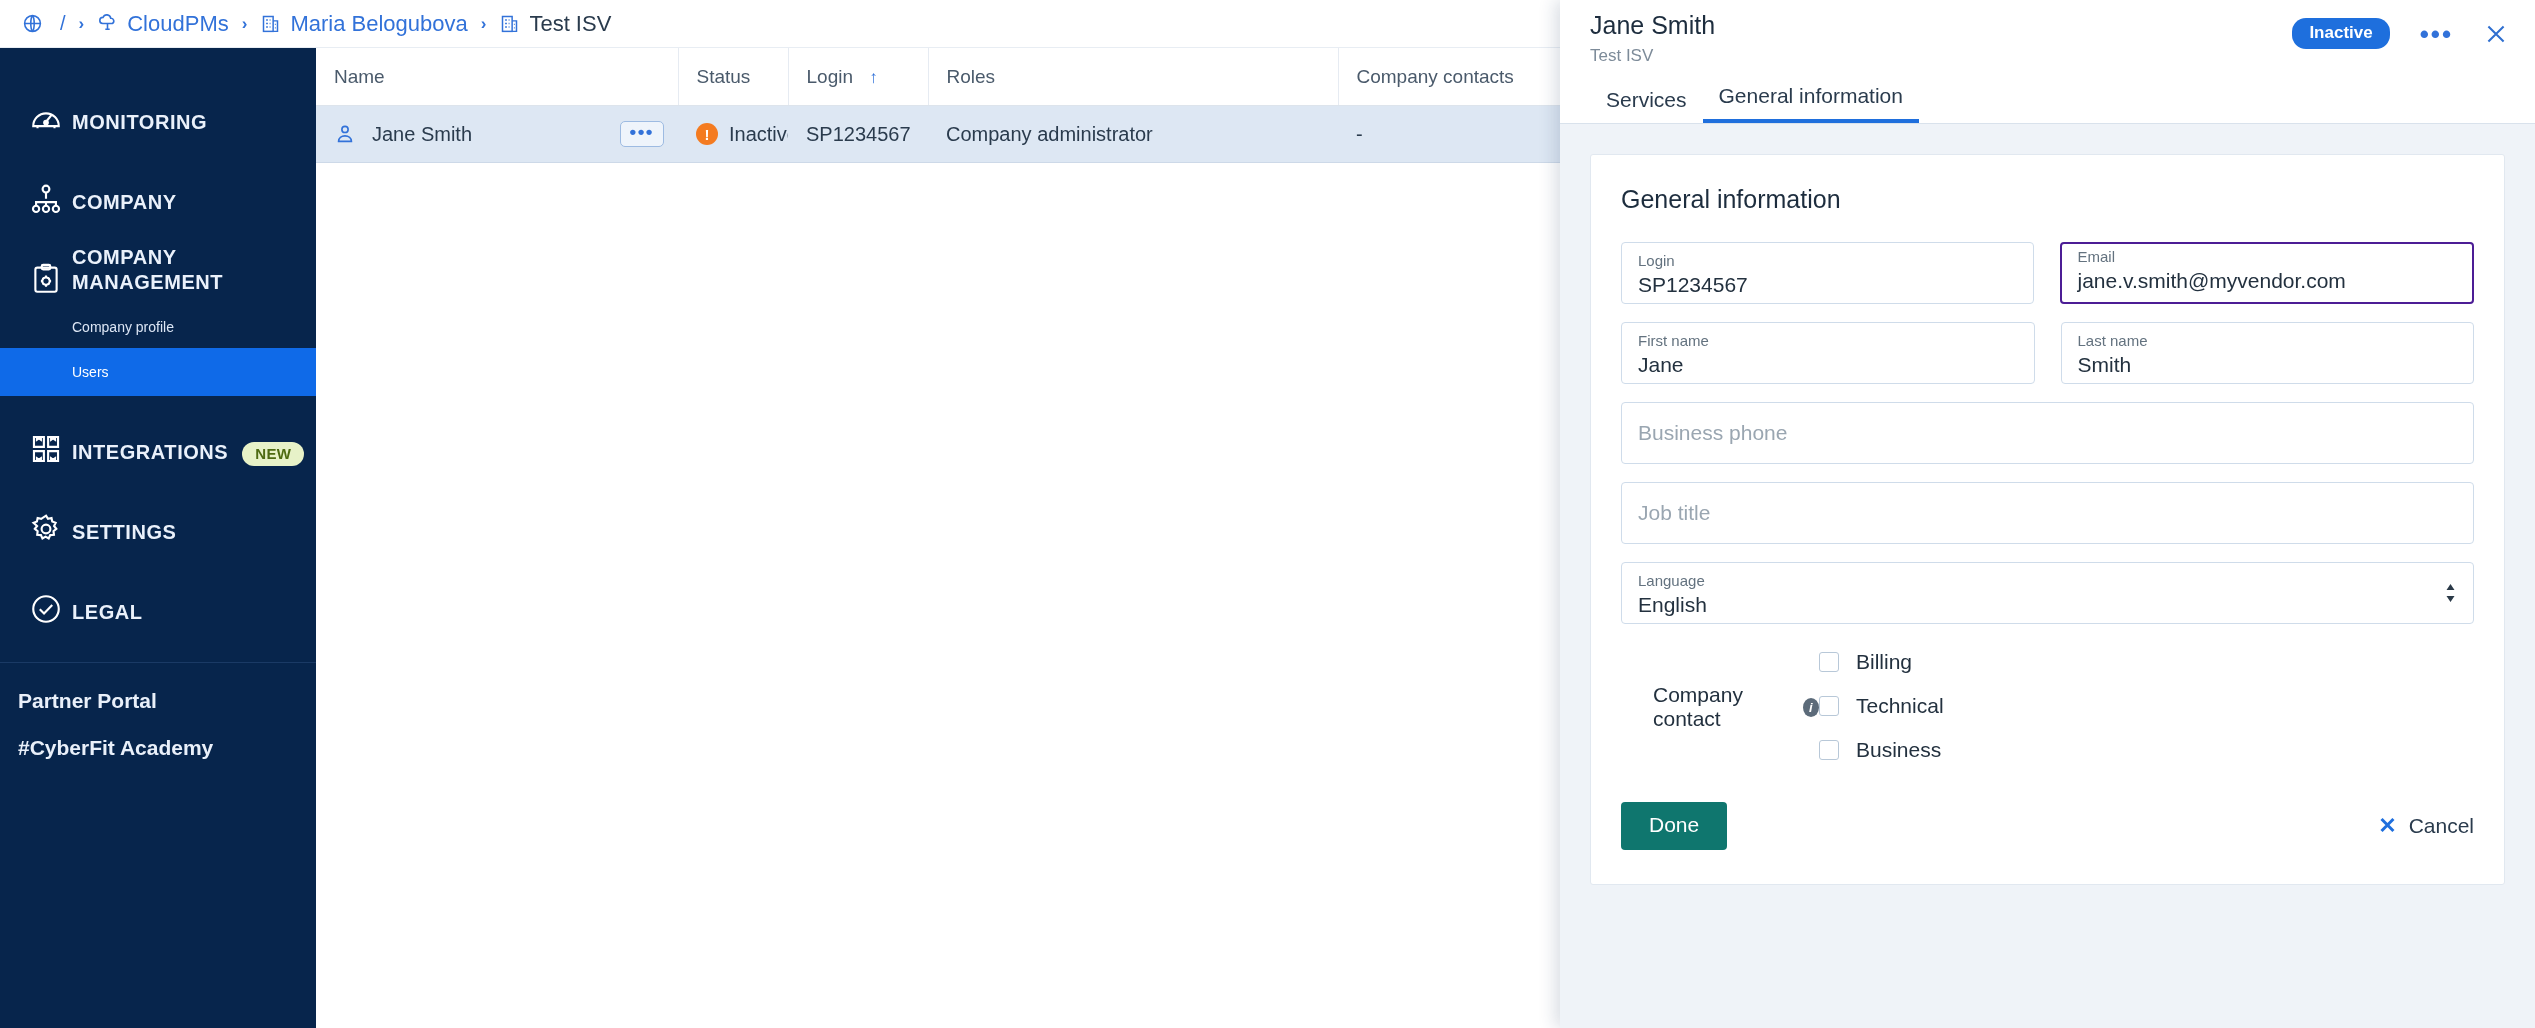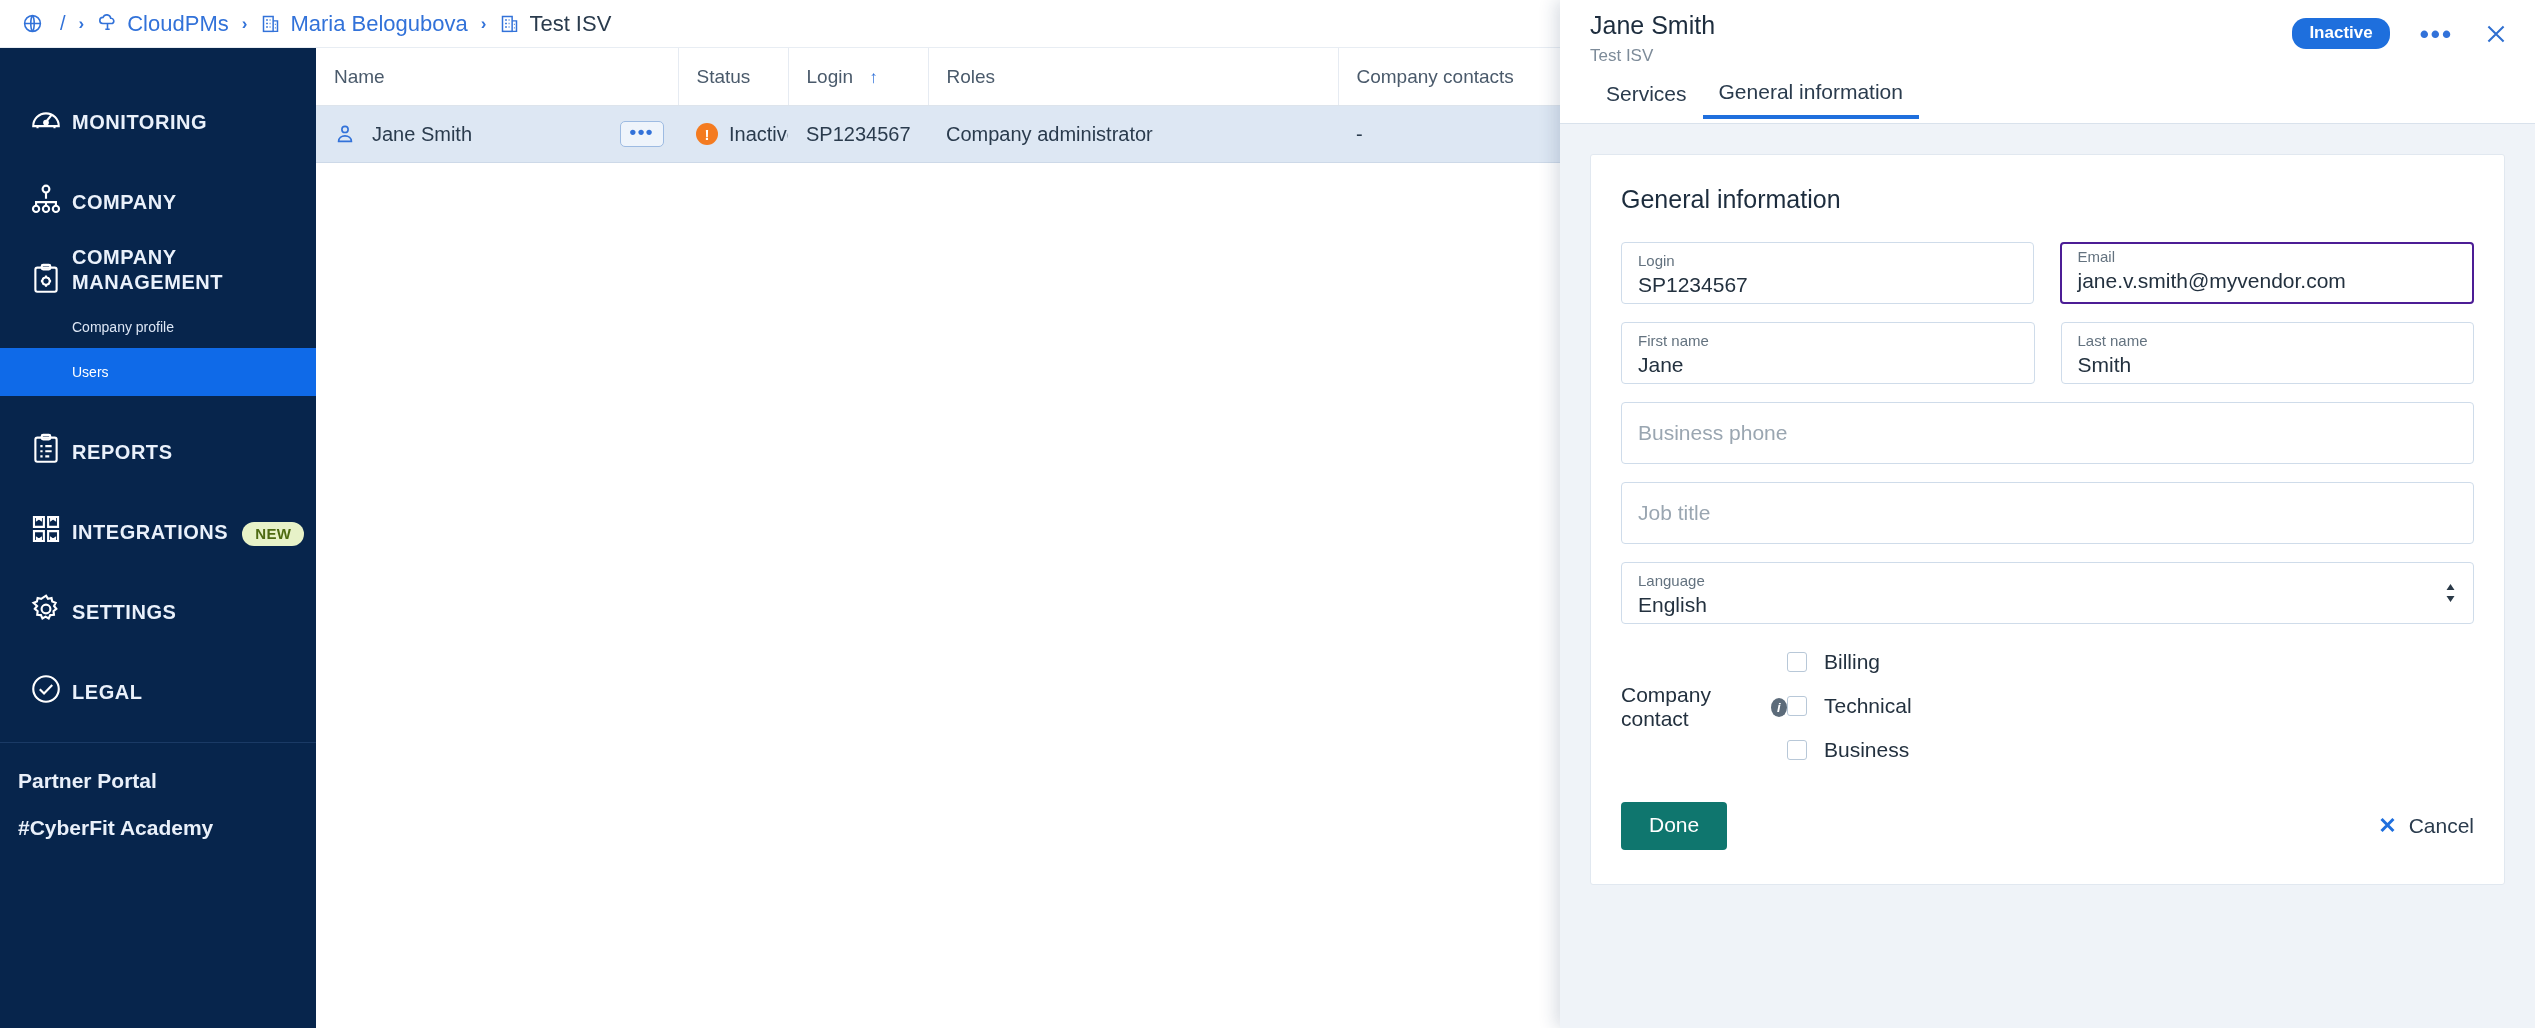--- a/index.html
+++ b/index.html
@@ -123,21 +123,21 @@
     background: #1e6fdd; color: #fff; font-size: 17px; font-weight: 700;
     border-radius: 14px; padding: 5px 17px 6px; cursor: pointer;
   }
   .panel-dots {
     color: #3272d9; font-size: 26px; letter-spacing: 2px;
     margin-left: 30px; cursor: pointer; line-height: 14px; font-weight: 700;
   }
   .panel-close { color: #2f6fd0; font-size: 30px; margin-left: 30px; cursor: pointer; line-height: 20px; }
 
   .panel-tabs {
-    flex: 0 0 48px; display: flex; align-items: center;
+    flex: 0 0 48px; display: flex; align-items: flex-end;
     padding-left: 30px; background: #fff;
     border-bottom: 1px solid #d9e2ec;
   }
   .tab {
     font-size: 21px; color: #2a3b4d; padding: 0 16px 11px;
     cursor: pointer; position: relative;
   }
   .tab.active { border-bottom: 4px solid #1f6fdd; }
 
   .panel-body { flex: 1; background: #eff3f8; padding: 30px 30px 0; overflow: hidden; }
@@ -162,21 +162,21 @@
 
   .select-field { position: relative; }
   .sel-arrows {
     position: absolute; right: 16px; top: 50%; transform: translateY(-50%);
     display: flex; flex-direction: column; color: #2b3a48; font-size: 12px; line-height: 9px;
   }
 
   .contact-row { display: flex; margin-top: 26px; }
   .contact-label {
     font-size: 21px; color: #23313f; display: flex; align-items: center;
-    width: 166px; flex: 0 0 166px; padding-top: 2px;
+    width: 166px; flex: 0 0 166px; padding-top: 2px; margin-left: 32px;
   }
   .info-ico {
     width: 19px; height: 19px; border-radius: 50%;
     background: #5c6b7a; color: #fff; font-size: 13px; font-weight: 700;
     display: inline-flex; align-items: center; justify-content: center;
     margin-left: 11px; font-style: italic; cursor: pointer;
   }
   .cb-list { display: flex; flex-direction: column; gap: 20px; }
   .cb-item { display: flex; align-items: center; cursor: pointer; }
   .cb-box {
@@ -284,30 +284,20 @@
         <span class="nav-label">COMPANY MANAGEMENT</span>
       </div>
 
       <div class="sub-item">
         <span>Company profile</span>
       </div>
       <div class="sub-item active">
         <span>Users</span>
       </div>
 
-      <div class="nav-item">
-        <span class="nav-ico">
-          <svg width="34" height="34" viewBox="0 0 24 24" fill="none" stroke="#ffffff" stroke-width="1.5">
-            <rect x="4.5" y="4" width="15" height="17" rx="1.4"></rect>
-            <rect x="9" y="2" width="6" height="3.2" rx="1"></rect>
-            <path d="M8 10h1.6M11.5 10h4.5M8 13.6h1.6M11.5 13.6h4.5M8 17.2h1.6M11.5 17.2h2.8"></path>
-          </svg>
-        </span>
-        <span class="nav-label">REPORTS</span>
-      </div>
 
       <div class="nav-item">
         <span class="nav-ico">
           <svg width="34" height="34" viewBox="0 0 24 24" fill="none" stroke="#ffffff" stroke-width="1.5">
             <path d="M3.5 3.5h7v7h-7zM13.5 3.5h7v7h-7zM3.5 13.5h7v7h-7zM13.5 13.5h7v7h-7z"></path>
             <path d="M5.6 3.5v2l1.4-1 1.4 1v-2M15.6 3.5v2l1.4-1 1.4 1v-2M5.6 20.5v-2l1.4 1 1.4-1v2M15.6 20.5v-2l1.4 1 1.4-1v2"></path>
           </svg>
         </span>
         <span class="nav-label">INTEGRATIONS</span>
         <span class="nav-badge">NEW</span>

